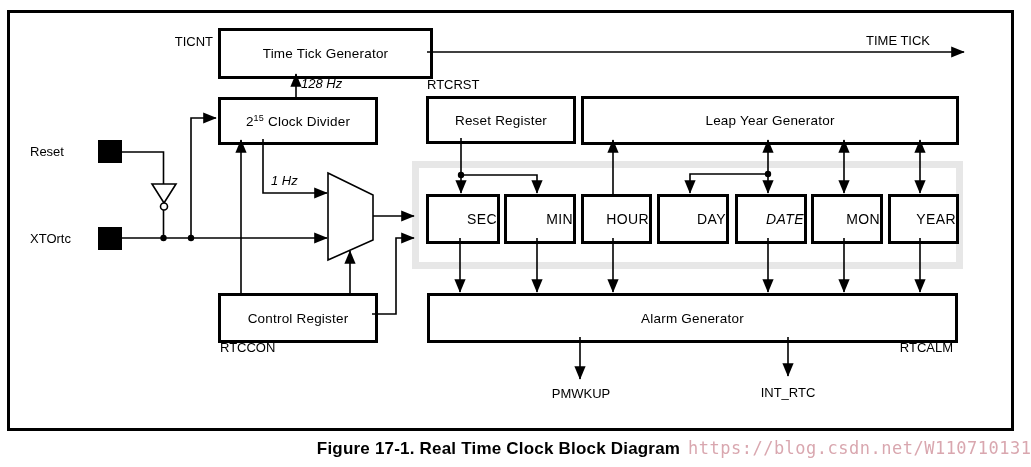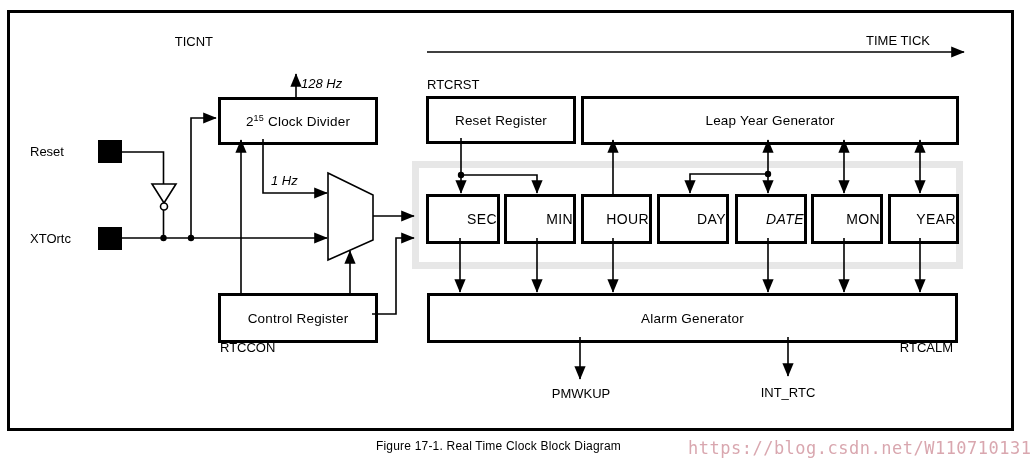--- a/index.html
+++ b/index.html
@@ -20,21 +20,21 @@
     display:flex;align-items:center;justify-content:center;
     font-size:13.5px;letter-spacing:.2px;
   }
   .regbox{font-size:14px;letter-spacing:.4px;justify-content:flex-end;}
   #wires{position:absolute;left:0;top:0;z-index:3;}
   .pad{position:absolute;width:24px;height:23px;background:#000;z-index:2;}
   .lbl{position:absolute;font-size:13px;z-index:4;white-space:nowrap;}
   .ital{font-style:italic;font-weight:500;}
   .caption{
     position:absolute;left:0;top:439px;width:997px;text-align:center;
-    font-size:12px;font-weight:normal;z-index:4;letter-spacing:.2px;
+    font-size:17px;font-weight:bold;z-index:4;letter-spacing:.2px;
   }
   .watermark{
     position:absolute;left:688px;top:438px;z-index:5;
     font-family:"DejaVu Sans Mono",monospace;font-size:17px;
     color:#d9a7af;letter-spacing:.5px;white-space:nowrap;
   }
   sup{font-size:9px;vertical-align:super;line-height:0;}
 </style>
 </head>
 <body>
@@ -106,20 +106,23 @@
       <circle cx="163.5" cy="238" r="3.2"></circle>
       <circle cx="191" cy="238" r="3.2"></circle>
       <circle cx="461" cy="175" r="3.2"></circle>
       <circle cx="768" cy="174" r="3.2"></circle>
     </g>
   </svg>
 
   <div class="pad" style="left:98px;top:140px;"></div>
   <div class="pad" style="left:98px;top:227px;"></div>
 
+  <div class="box" style="left:218px;top:28px;width:209px;height:45px;">
+    <span>Time Tick Generator</span>
+  </div>
   <div class="box" style="left:218px;top:97px;width:154px;height:42px;">
     <span><span>2</span><sup>15</sup><span> Clock Divider</span></span>
   </div>
   <div class="box" style="left:426px;top:96px;width:144px;height:42px;">
     <span>Reset Register</span>
   </div>
   <div class="box" style="left:581px;top:96px;width:372px;height:43px;">
     <span>Leap Year Generator</span>
   </div>
   <div class="box" style="left:218px;top:293px;width:154px;height:44px;">

